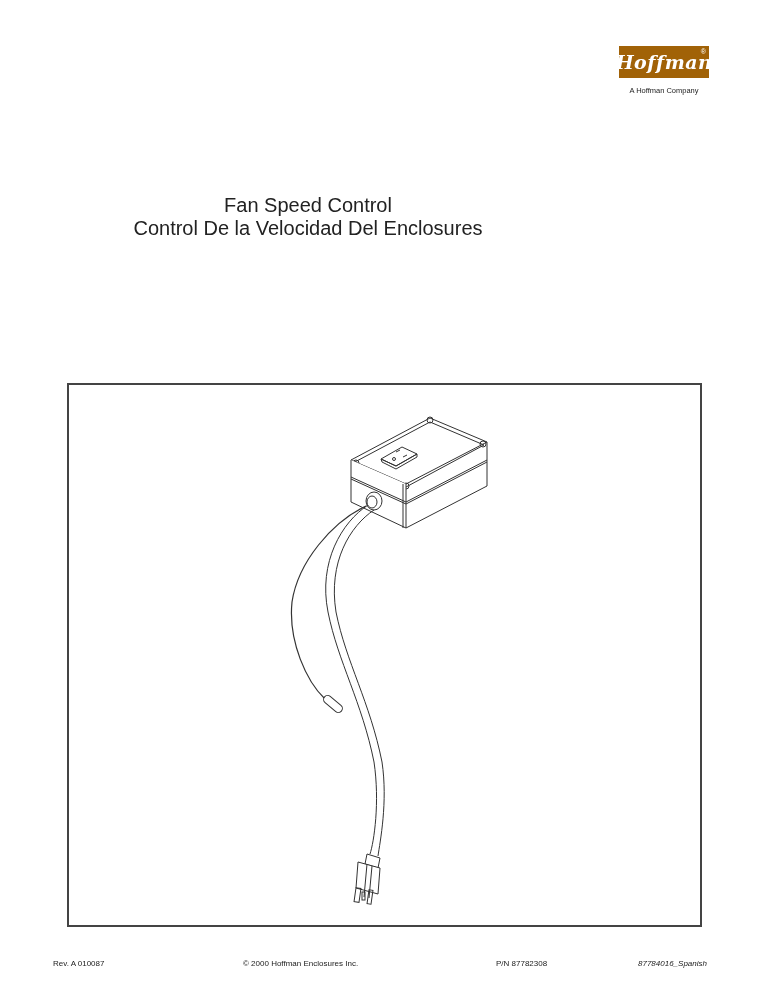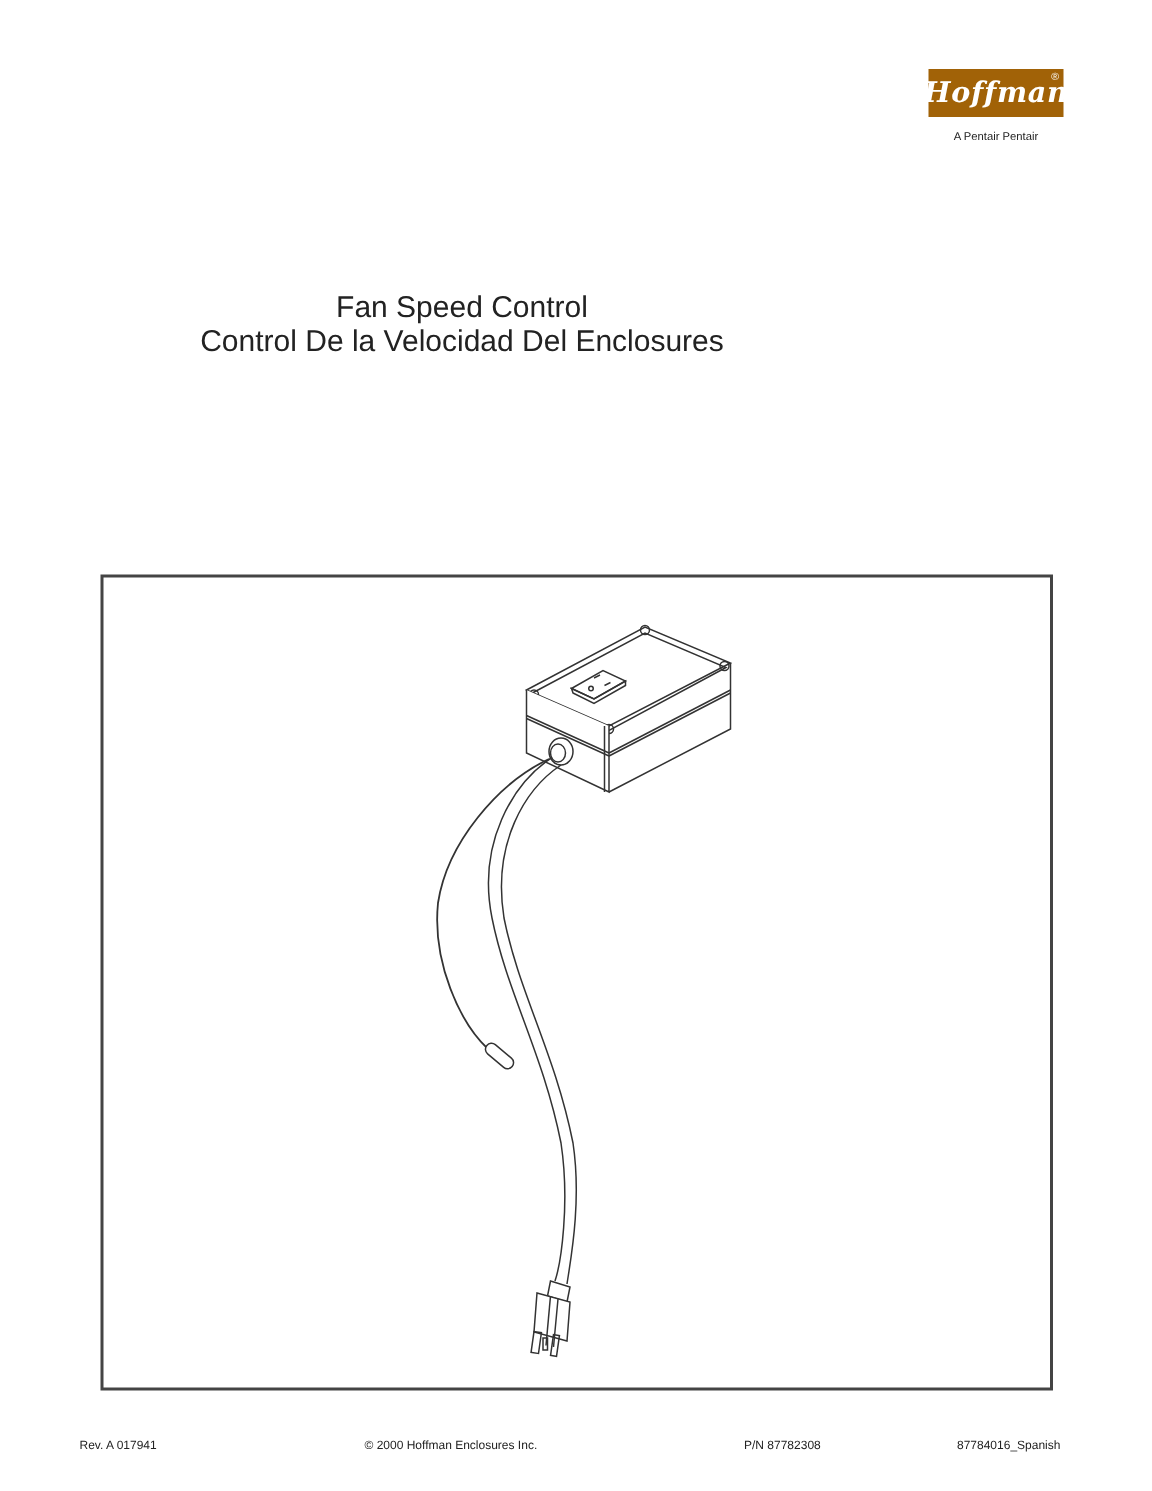--- a/index.html
+++ b/index.html
@@ -15,21 +15,21 @@
   .drawing { position:absolute; left:0; top:0; }
   .footer { position:absolute; top:959px; font-size:8px; color:#222; }
 </style>
 </head>
 <body>
 
 <div class="logo">
   <span class="logo-text">Hoffman</span>
   <span class="logo-reg">®</span>
 </div>
-<div class="tagline">A Pentair Pentair</div>
+<div class="tagline">A Hoffman Company</div>
 
 <div class="title t1">Fan Speed Control</div>
 <div class="title t2">Control De la Velocidad Del Enclosures</div>
 
 <div class="frame">
   <svg class="drawing" width="631" height="540" viewBox="67 383 631 540" fill="none" stroke="#333" stroke-width="1">
 
     <polygon points="349,458 428,416 485,440 404,482" fill="#fff"></polygon>
     <polygon points="351,461 428,420 482,443 404,485"></polygon>
 
@@ -65,16 +65,16 @@
     <polygon points="365,852 378,856 376,866 363,862" fill="#fff"></polygon>
     <polygon points="356,860 378,866 376,892 354,886" fill="#fff"></polygon>
     <line x1="365" y1="862" x2="362" y2="895"></line>
     <line x1="370" y1="864" x2="367" y2="896"></line>
     <rect x="353" y="886" width="5" height="14" transform="rotate(8 355 893)"></rect>
     <rect x="366" y="888" width="4" height="14" transform="rotate(8 368 895)"></rect>
     <rect x="360" y="890" width="3" height="8"></rect>
   </svg>
 </div>
 
-<div class="footer" style="left:53px;">Rev. A  017941</div>
+<div class="footer" style="left:53px;">Rev. A  010087</div>
 <div class="footer" style="left:243px;">© 2000 Hoffman Enclosures Inc.</div>
 <div class="footer" style="left:496px;text-align:right;">P/N 87782308</div>
-<div class="footer" style="left:638px;">87784016_Spanish</div>
+<div class="footer" style="left:638px;font-style:italic;">87784016_Spanish</div>
 
 </body></html>

